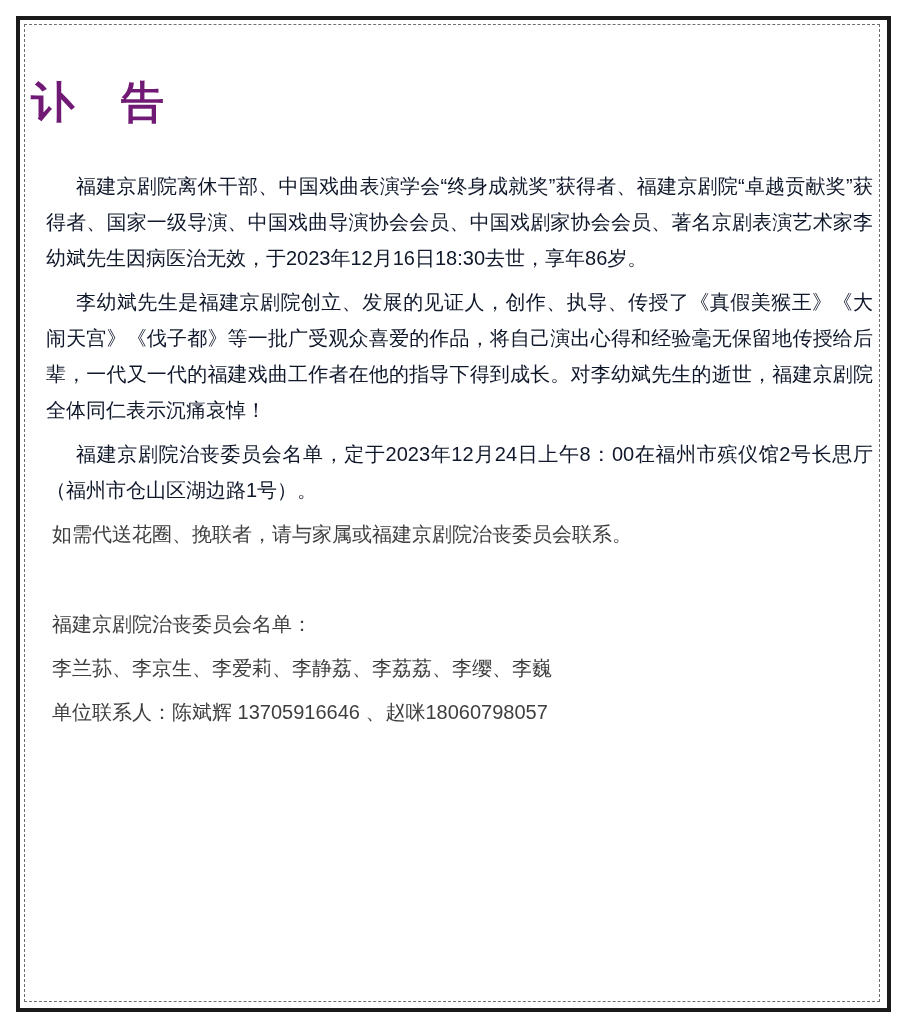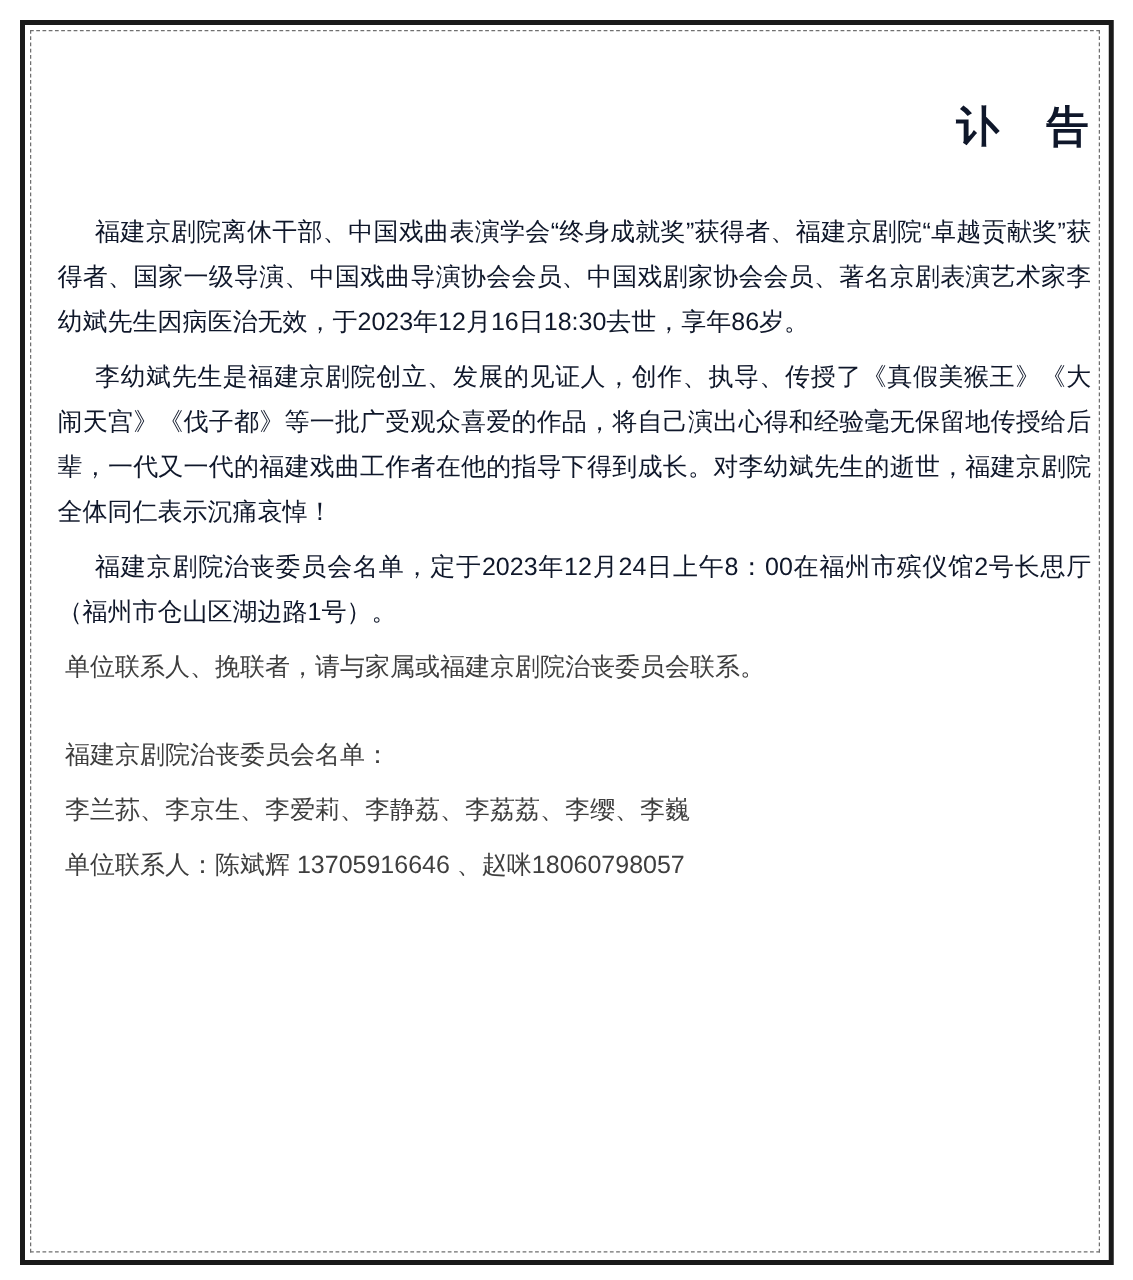--- a/index.html
+++ b/index.html
@@ -25,45 +25,45 @@
     border: 1px dashed #6f6f6f;
   }
   .content {
     position: absolute;
     left: 0; top: 0; right: 0; bottom: 0;
     padding: 0 6px;
     color: #3e3e3e;
   }
   .title {
     margin: 57px 0 46px 0;
-    text-align: right;
-    font-size: 34px;
+    text-align: left;
+    font-size: 43px;
     line-height: 40px;
     font-weight: bold;
-    color: #0f172a;
+    color: #701a75;
     letter-spacing: 2px;
   }
   .para {
     font-size: 20px;
     line-height: 36px;
     margin: 0 0 8px 15px;
     text-align: justify;
     text-indent: 30px;
     color: #0f172a;
   }
   .note {
     font-size: 20px;
     line-height: 36px;
     margin: 0 0 8px 0;
     padding-left: 21px;
     text-align: left;
     text-indent: 0;
     color: #3e3e3e;
   }
-  .committee { margin-top: 34px; }
+  .committee { margin-top: 54px; }
   .sig-wrap {
     margin-top: 44px;
     text-align: right;
     padding-right: 76px;
   }
   .sig-block {
     display: inline-block;
     text-align: center;
   }
   .sig-line {
@@ -82,21 +82,21 @@
       <div class="content">
 
         <h1 class="title">讣　告</h1>
 
         <p class="para">福建京剧院离休干部、中国戏曲表演学会“终身成就奖”获得者、福建京剧院“卓越贡献奖”获得者、国家一级导演、中国戏曲导演协会会员、中国戏剧家协会会员、著名京剧表演艺术家李幼斌先生因病医治无效，于2023年12月16日18:30去世，享年86岁。</p>
 
         <p class="para">李幼斌先生是福建京剧院创立、发展的见证人，创作、执导、传授了《真假美猴王》《大闹天宫》《伐子都》等一批广受观众喜爱的作品，将自己演出心得和经验毫无保留地传授给后辈，一代又一代的福建戏曲工作者在他的指导下得到成长。对李幼斌先生的逝世，福建京剧院全体同仁表示沉痛哀悼！</p>
 
         <p class="para">福建京剧院治丧委员会名单，定于2023年12月24日上午8：00在福州市殡仪馆2号长思厅（福州市仓山区湖边路1号）。</p>
 
-        <p class="note">单位联系人、挽联者，请与家属或福建京剧院治丧委员会联系。</p>
+        <p class="note">如需代送花圈、挽联者，请与家属或福建京剧院治丧委员会联系。</p>
 
 
         <div class="committee">
           <p class="note">福建京剧院治丧委员会名单：</p>
           <p class="note">李兰荪、李京生、李爱莉、李静荔、李荔荔、李缨、李巍</p>
           <p class="note">单位联系人：陈斌辉 13705916646 、赵咪18060798057</p>
         </div>
 
 
       </div>

